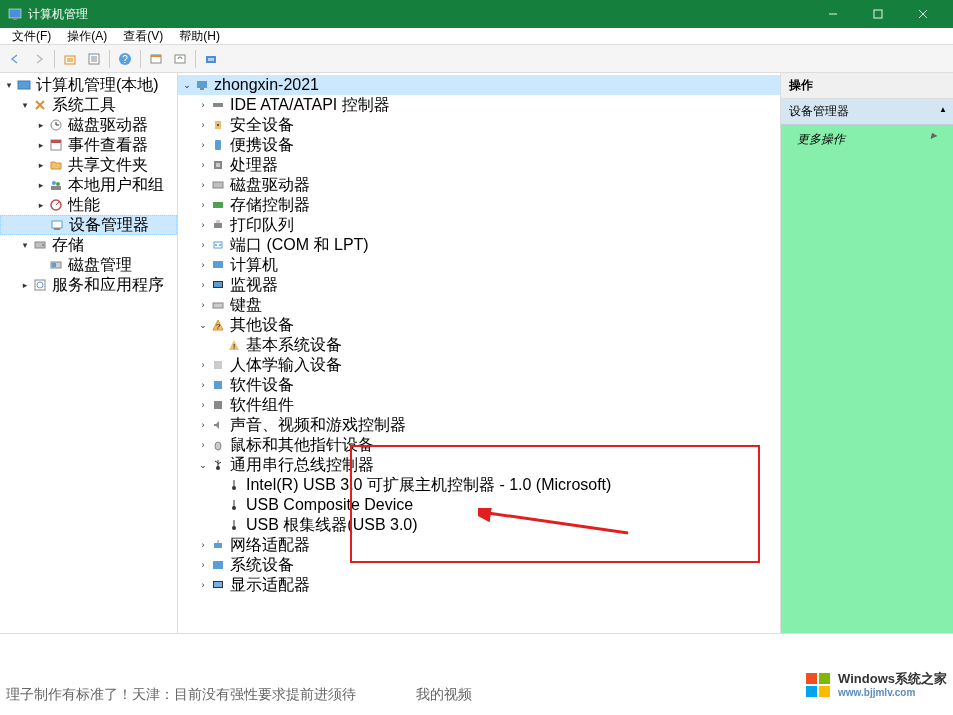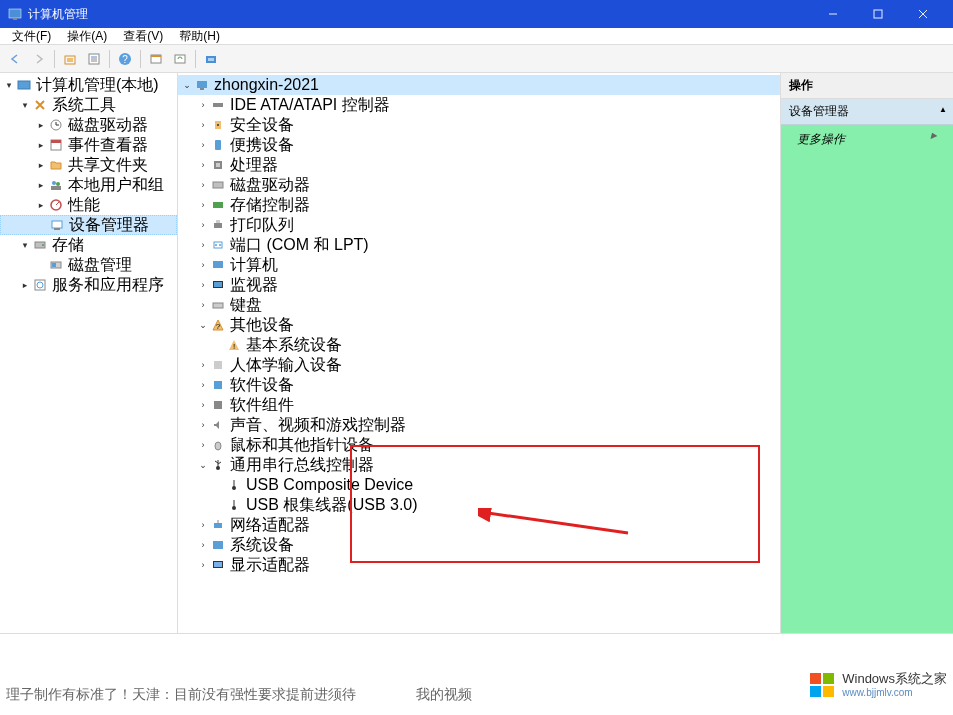--- a/index.html
+++ b/index.html
@@ -1,18 +1,18 @@
 <!DOCTYPE html>
 <html><head>
 <meta charset="utf-8">
 <style>
 * { box-sizing: border-box; margin: 0; padding: 0; font-family: "Microsoft YaHei", "Segoe UI", sans-serif; }
 body { width: 953px; height: 715px; overflow: hidden; background: #fff; font-size: 12px; }
 
-.titlebar { height: 28px; background: #1d4ed8; color: #fff; display: flex; align-items: center; padding: 0 8px; }
+.titlebar { height: 28px; background: #15803d; color: #fff; display: flex; align-items: center; padding: 0 8px; }
 .titlebar .icon { margin-right: 6px; font-size: 12px; }
 .titlebar .title { flex: 1; font-size: 12px; }
 .titlebar .winbtn { width: 45px; height: 28px; display: flex; align-items: center; justify-content: center; color: #fff; opacity: 0.9; }
 
 .menubar { height: 17px; background: #fff; border-bottom: 1px solid #ddd; display: flex; align-items: center; padding: 0 4px; font-size: 12px; }
 .menubar .menuitem { padding: 2px 8px; }
 
 .toolbar { height: 28px; background: #f5f5f5; border-bottom: 1px solid #ddd; display: flex; align-items: center; padding: 0 4px; gap: 2px; }
 .toolbar .tbtn { width: 22px; height: 22px; display: flex; align-items: center; justify-content: center; border: 1px solid transparent; }
 .toolbar .sep { width: 1px; height: 18px; background: #ccc; margin: 0 2px; }
@@ -38,21 +38,21 @@
 .rightpane .rsection { background: #d4e6f1; padding: 4px 8px; font-size: 12px; border-bottom: 1px solid #c0d0dd; position: relative; }
 .rightpane .raction { padding: 6px 16px; font-size: 12px; font-style: italic; }
 .rightpane .arrow-up { position: absolute; right: 6px; top: 6px; font-size: 8px; }
 
 .highlight-box { position: absolute; border: 2px solid #e02020; left: 172px; top: 372px; width: 410px; height: 118px; pointer-events: none; }
 
 .footer { height: 70px; background: #fff; position: relative; }
 .footer .barstrip { height: 16px; overflow:hidden; display:flex; align-items:center; font-size:14px; color:#666; padding: 0 6px; gap: 60px; white-space: nowrap;}
 .watermark { position: absolute; right: 6px; bottom: 4px; display: flex; align-items: center; gap: 6px; }
 .watermark .wlogo { width: 28px; height: 28px; display: inline-flex; }
-.watermark .wtext { display: flex; flex-direction: column; font-size: 11px; line-height: 1.2; }
+.watermark .wtext { display: flex; flex-direction: column; font-size: 11px; line-height: 1.2; font-weight: bold; }
 .watermark .wtext .big { font-size: 13px; color: #333; }
 .watermark .wtext .url { color: #5a8cc0; font-size: 10px; }
 
 .arrow-svg { position: absolute; left: 300px; top: 435px; pointer-events: none; }
 
 svg { display: block; }
 </style>
 </head>
 <body>
 
@@ -443,20 +443,30 @@
         <span class="expander">⌄</span>
         <span class="node-icon">
           <svg width="14" height="14">
             <circle cx="7" cy="10" r="2" fill="#333"></circle>
             <line x1="7" y1="9" x2="7" y2="2" stroke="#333"></line>
             <line x1="7" y1="5" x2="4" y2="3" stroke="#333"></line>
             <line x1="7" y1="6" x2="10" y2="4" stroke="#333"></line>
           </svg>
         </span>
         <span class="node-label">通用串行总线控制器</span>
+      </div>
+    <div class="tree-item indent-2">
+        <span class="expander empty">›</span>
+        <span class="node-icon">
+          <svg width="14" height="14">
+            <circle cx="7" cy="10" r="2" fill="#333"></circle>
+            <line x1="7" y1="9" x2="7" y2="2" stroke="#333"></line>
+          </svg>
+        </span>
+        <span class="node-label">Intel(R) USB 3.0 可扩展主机控制器 - 1.0 (Microsoft)</span>
       </div>
     <div class="tree-item indent-2">
         <span class="expander empty">›</span>
         <span class="node-icon">
           <svg width="14" height="14">
             <circle cx="7" cy="10" r="2" fill="#333"></circle>
             <line x1="7" y1="9" x2="7" y2="2" stroke="#333"></line>
           </svg>
         </span>
         <span class="node-label">USB Composite Device</span>

